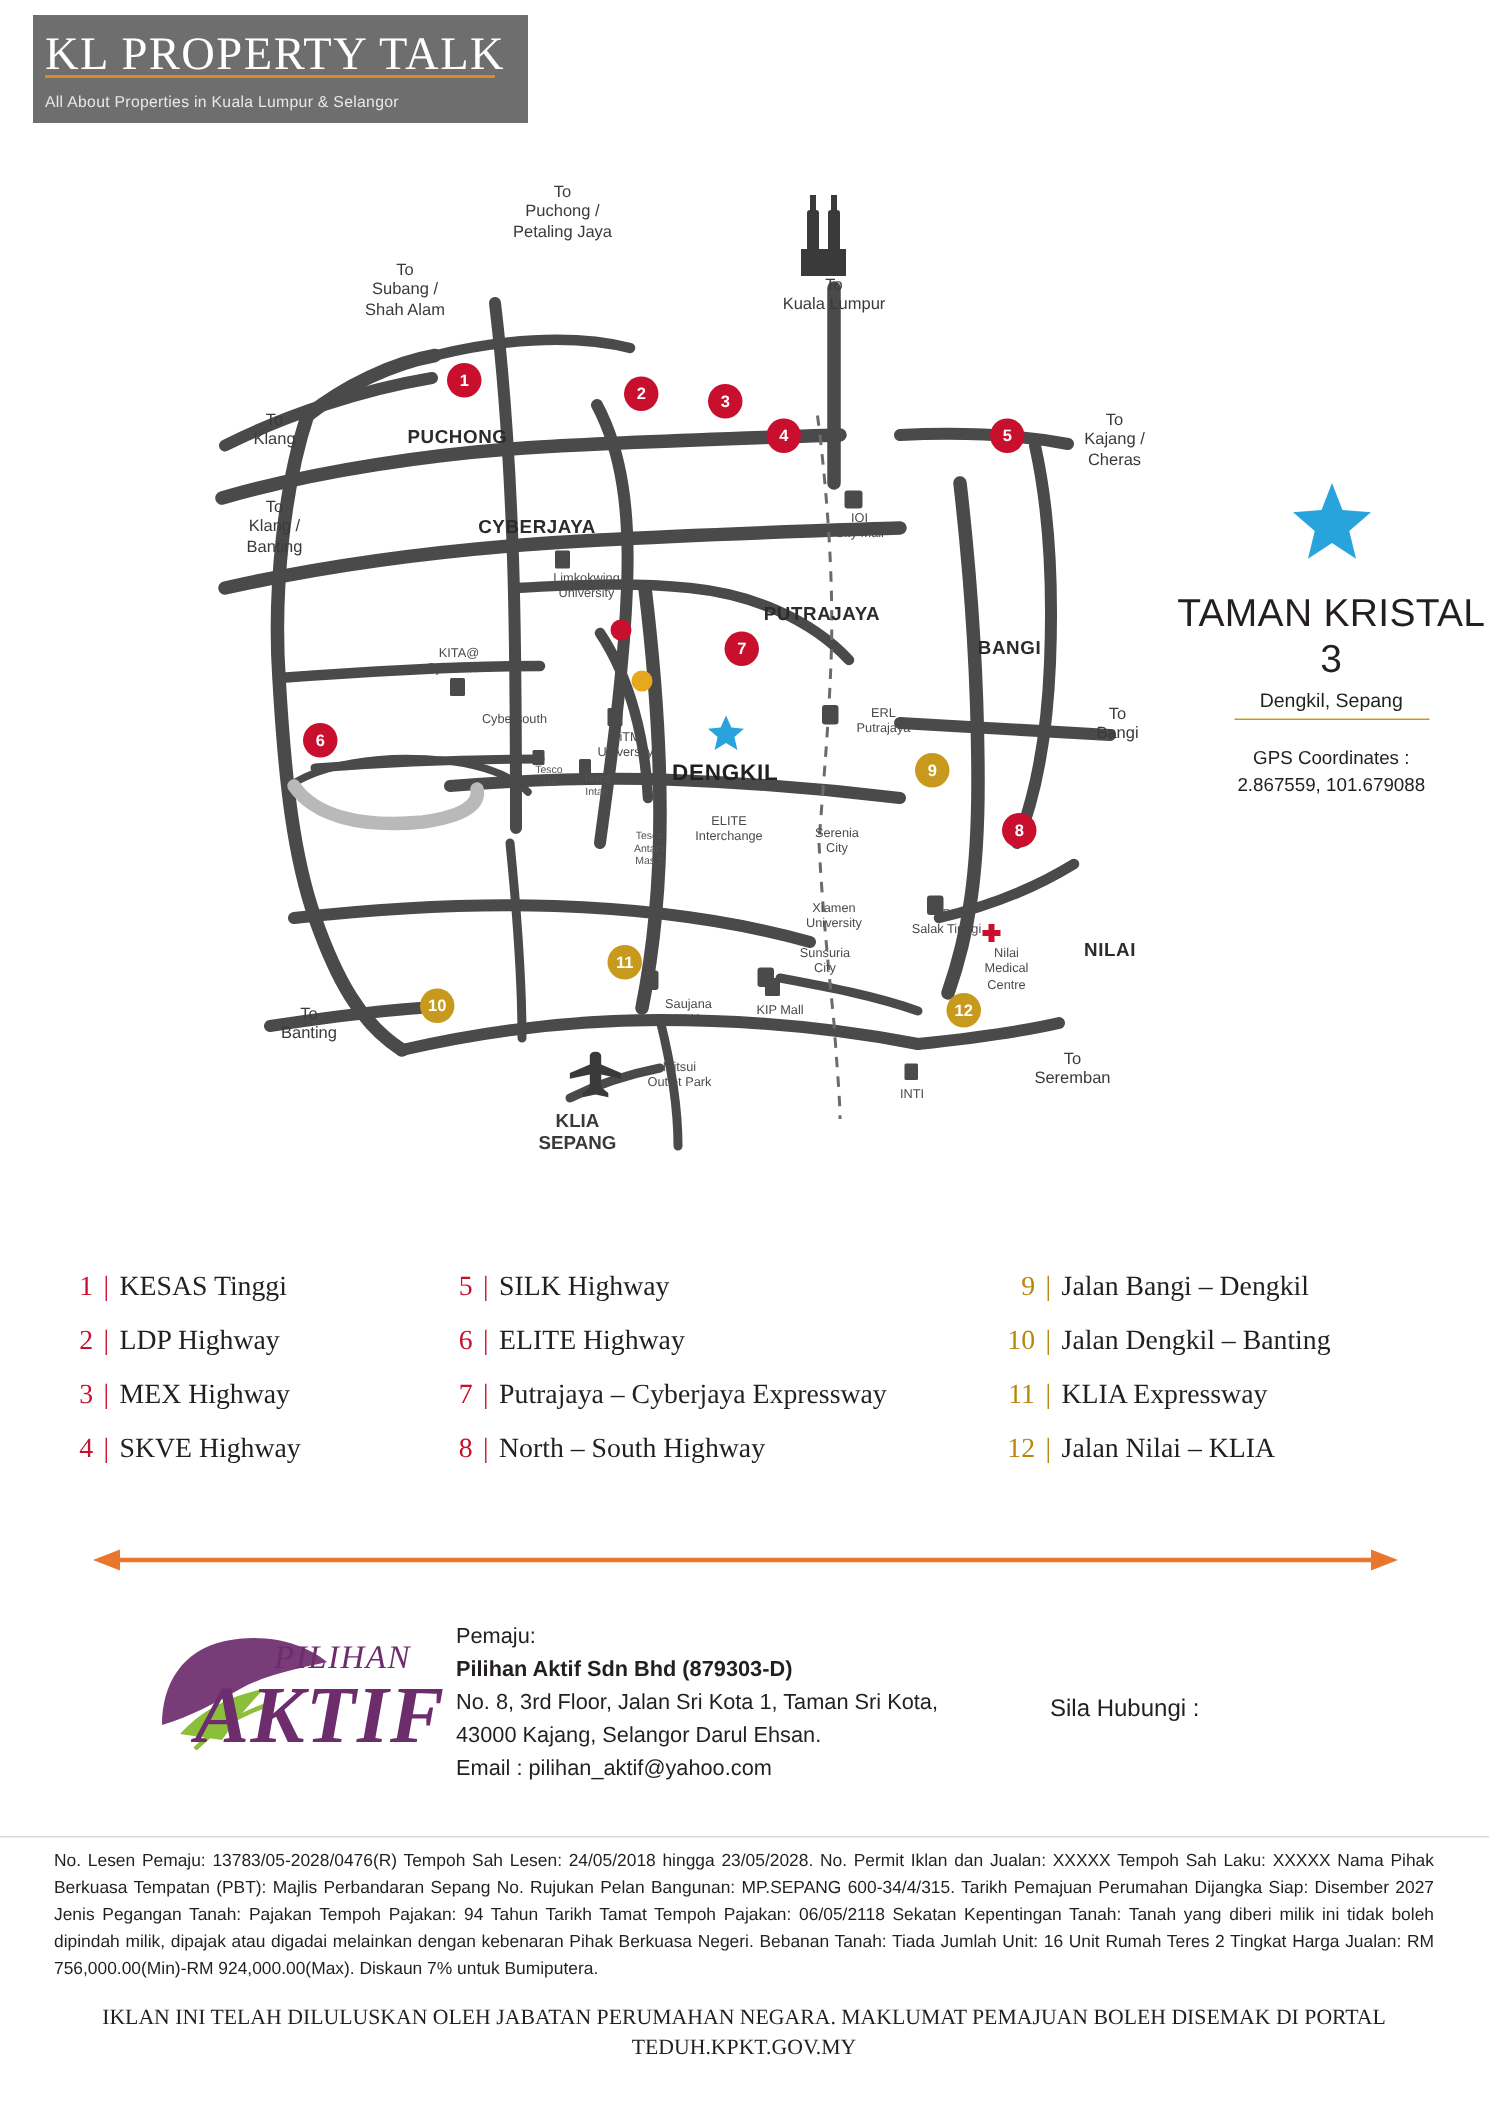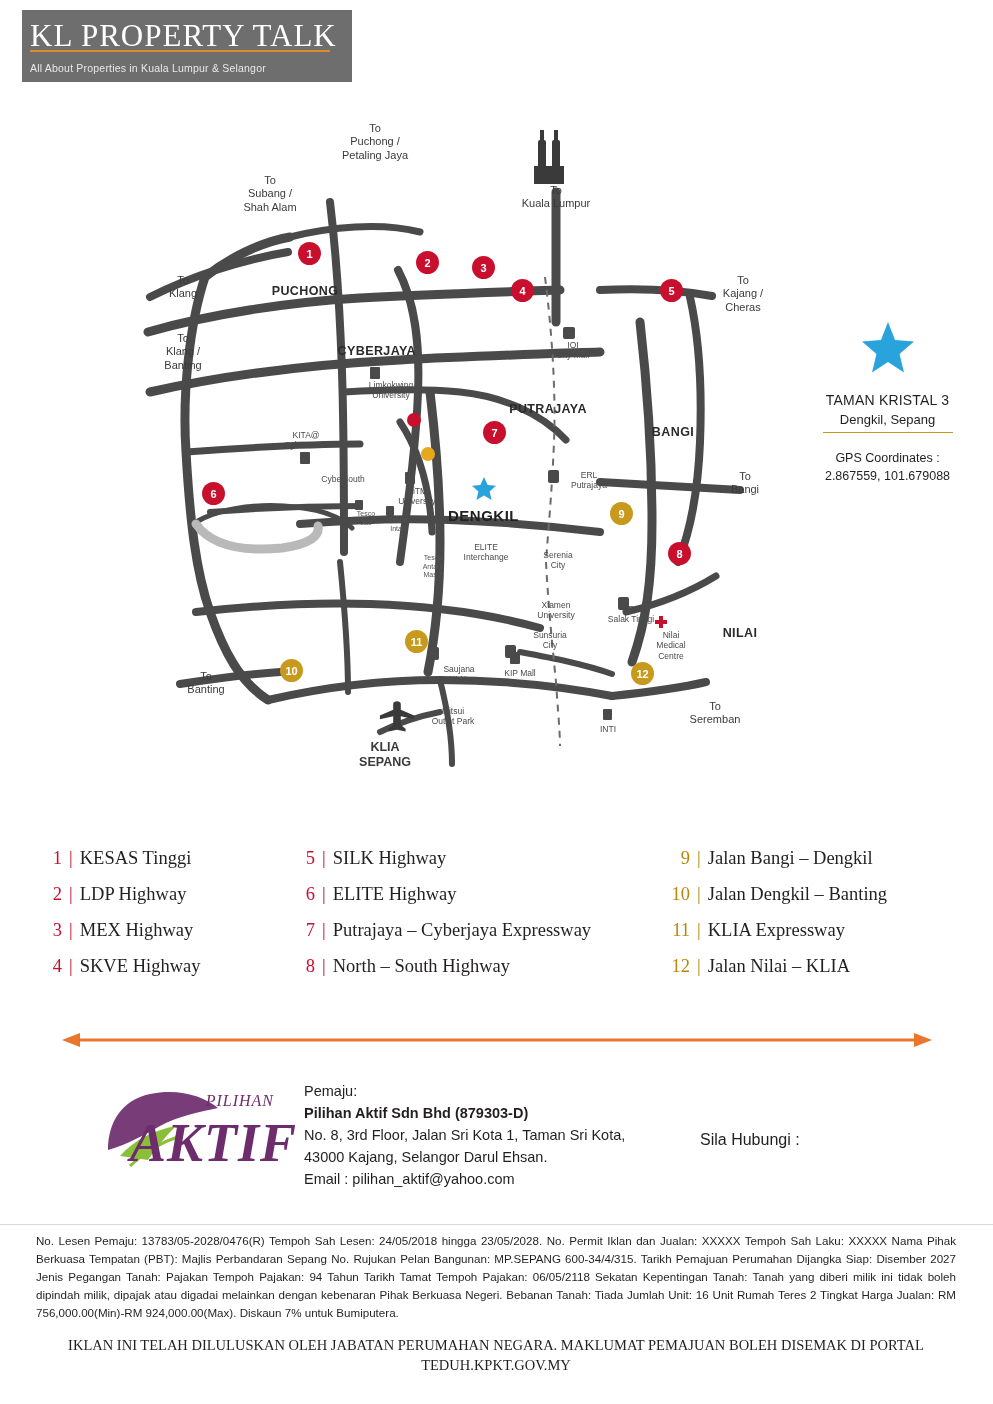--- a/index.html
+++ b/index.html
@@ -62,21 +62,21 @@
     font-family: "Liberation Sans", sans-serif;
   }
   .badge.red { background: #c8102e; }
   .badge.gold { background: #c79a1e; }
 
   
   .right-panel {
     position: absolute; left: 782px; top: 320px; width: 211px; text-align: center;
   }
   .rp-title {
-    font-size: 14px; color: #231f20; margin-top: 14px; letter-spacing: .2px;
+    font-size: 26px; color: #231f20; margin-top: 14px; letter-spacing: .2px;
   }
   .rp-sub {
     font-size: 13px; color: #231f20; margin-top: 4px;
   }
   .rp-underline {
     width: 130px; height: 1px; background: #c79a1e; margin: 5px auto 0 auto;
   }
   .rp-gps {
     font-size: 12.5px; color: #231f20; margin-top: 16px; line-height: 1.45;
   }
@@ -98,21 +98,21 @@
 
   
   .arrow-divider { position: absolute; left: 62px; top: 1030px; width: 870px; height: 20px; }
 
   
   .dev-block { position: absolute; left: 100px; top: 1070px; width: 860px; height: 140px; }
   .pilihan-logo { position: absolute; left: 0; top: 8px; width: 180px; height: 96px; }
   .pl-text-pilihan {
     position:absolute; right: 6px; top: 14px;
     font-family: "Liberation Serif", serif; font-style: italic;
-    font-size: 16px; color: #6d2d6d; letter-spacing: 1px;
+    font-size: 22px; color: #6d2d6d; letter-spacing: 1px;
   }
   .pl-text-aktif {
     position:absolute; left: 30px; top: 34px;
     font-family: "Liberation Serif", serif;
     font-size: 54px; color: #6d2d6d; letter-spacing: 1px; font-weight: bold; font-style: italic;
   }
   .dev-info { position: absolute; left: 204px; top: 10px; font-size: 14.5px; line-height: 1.52; }
   .dev-info .bold { font-weight: bold; }
   .contact { position: absolute; left: 600px; top: 24px; }
   .contact-label { font-size: 16px; color: #231f20; margin-top: 37px; }
@@ -257,21 +257,21 @@
 Kajang /
 Cheras</div>
   <div class="map-label" style="left:712px; top:378px; width:66px;">To
 Bangi</div>
   <div class="map-label" style="left:170px; top:578px; width:72px;">To
 Banting</div>
   <div class="map-label" style="left:672px; top:608px; width:86px;">To
 Seremban</div>
 
   <div class="map-label med" style="left:250px; top:192px; width:110px;">PUCHONG</div>
-  <div class="map-label med" style="left:300px; top:252px; width:116px;text-align:right;">CYBERJAYA</div>
+  <div class="map-label med" style="left:300px; top:252px; width:116px;">CYBERJAYA</div>
   <div class="map-label med" style="left:490px; top:310px; width:116px;">PUTRAJAYA</div>
   <div class="map-label med" style="left:630px; top:333px; width:86px;">BANGI</div>
   <div class="map-label big" style="left:448px; top:415px; width:100px; text-align:left;">DENGKIL</div>
   <div class="map-label med" style="left:702px; top:534px; width:76px;">NILAI</div>
   <div class="map-label" style="left:340px; top:648px; width:90px; font-size:12.5px; font-weight:bold;">KLIA
 SEPANG</div>
 
   <div class="map-label small" style="left:348px; top:288px; width:86px;">Limkokwing
 University</div>
   <div class="map-label small" style="left:258px; top:338px; width:96px;">KITA@

